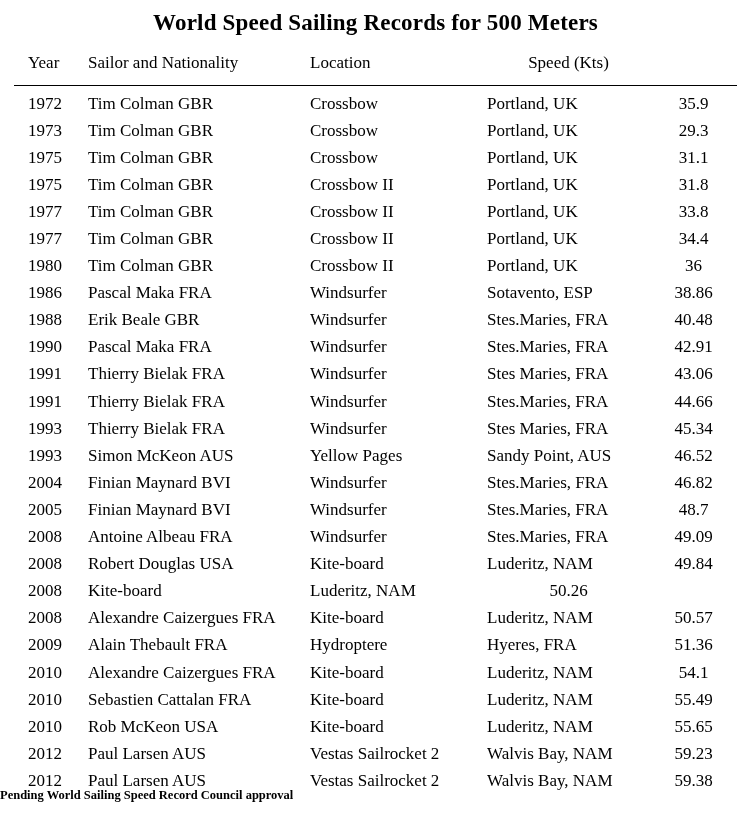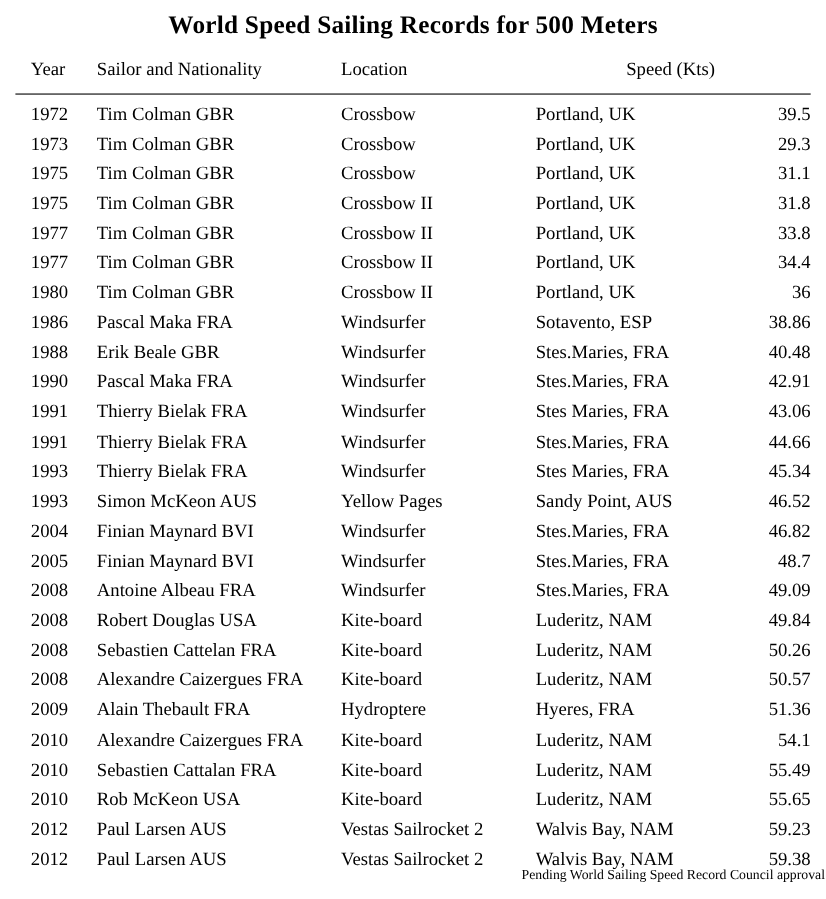--- a/index.html
+++ b/index.html
@@ -40,42 +40,42 @@
     font-weight: normal;
     font-size: 17px;
     line-height: 20px;
   }
   .cell {
     display: block;
     white-space: nowrap;
     overflow: hidden;
   }
   .col-speed {
-    text-align: right;
+    text-align: center;
   }
   .rule {
     margin: 12px 0 0 14px;
     width: 723px;
     height: 0;
     border-top: 1.6px solid #000000;
   }
   .table-body {
     margin-top: 4px;
   }
   .data-row {
     height: 27.1px;
     align-items: center;
     font-size: 17px;
   }
   .footer-note {
     margin-top: -6px;
     padding-right: 1px;
-    text-align: right;
     font-size: 12.5px;
     line-height: 14px;
+    font-weight: bold;
   }
 </style>
 </head>
 <body>
 
 <div class="page">
 
   <h1 class="title">World Speed Sailing Records for 500 Meters</h1>
 
   <div class="table">
@@ -88,21 +88,21 @@
     </div>
 
     <div class="rule"></div>
 
     <div class="table-body" id="table-body">
         <div class="grid-row data-row">
           <span class="cell col-year">1972</span>
           <span class="cell col-sailor">Tim Colman GBR</span>
           <span class="cell col-watercraft">Crossbow</span>
           <span class="cell col-location">Portland, UK</span>
-          <span class="cell col-speed">39.5</span>
+          <span class="cell col-speed">35.9</span>
         </div>
         <div class="grid-row data-row">
           <span class="cell col-year">1973</span>
           <span class="cell col-sailor">Tim Colman GBR</span>
           <span class="cell col-watercraft">Crossbow</span>
           <span class="cell col-location">Portland, UK</span>
           <span class="cell col-speed">29.3</span>
         </div>
         <div class="grid-row data-row">
           <span class="cell col-year">1975</span>
@@ -211,21 +211,20 @@
         </div>
         <div class="grid-row data-row">
           <span class="cell col-year">2008</span>
           <span class="cell col-sailor">Robert Douglas USA</span>
           <span class="cell col-watercraft">Kite-board</span>
           <span class="cell col-location">Luderitz, NAM</span>
           <span class="cell col-speed">49.84</span>
         </div>
         <div class="grid-row data-row">
           <span class="cell col-year">2008</span>
-          <span class="cell col-sailor">Sebastien Cattelan FRA</span>
           <span class="cell col-watercraft">Kite-board</span>
           <span class="cell col-location">Luderitz, NAM</span>
           <span class="cell col-speed">50.26</span>
         </div>
         <div class="grid-row data-row">
           <span class="cell col-year">2008</span>
           <span class="cell col-sailor">Alexandre Caizergues FRA</span>
           <span class="cell col-watercraft">Kite-board</span>
           <span class="cell col-location">Luderitz, NAM</span>
           <span class="cell col-speed">50.57</span>

